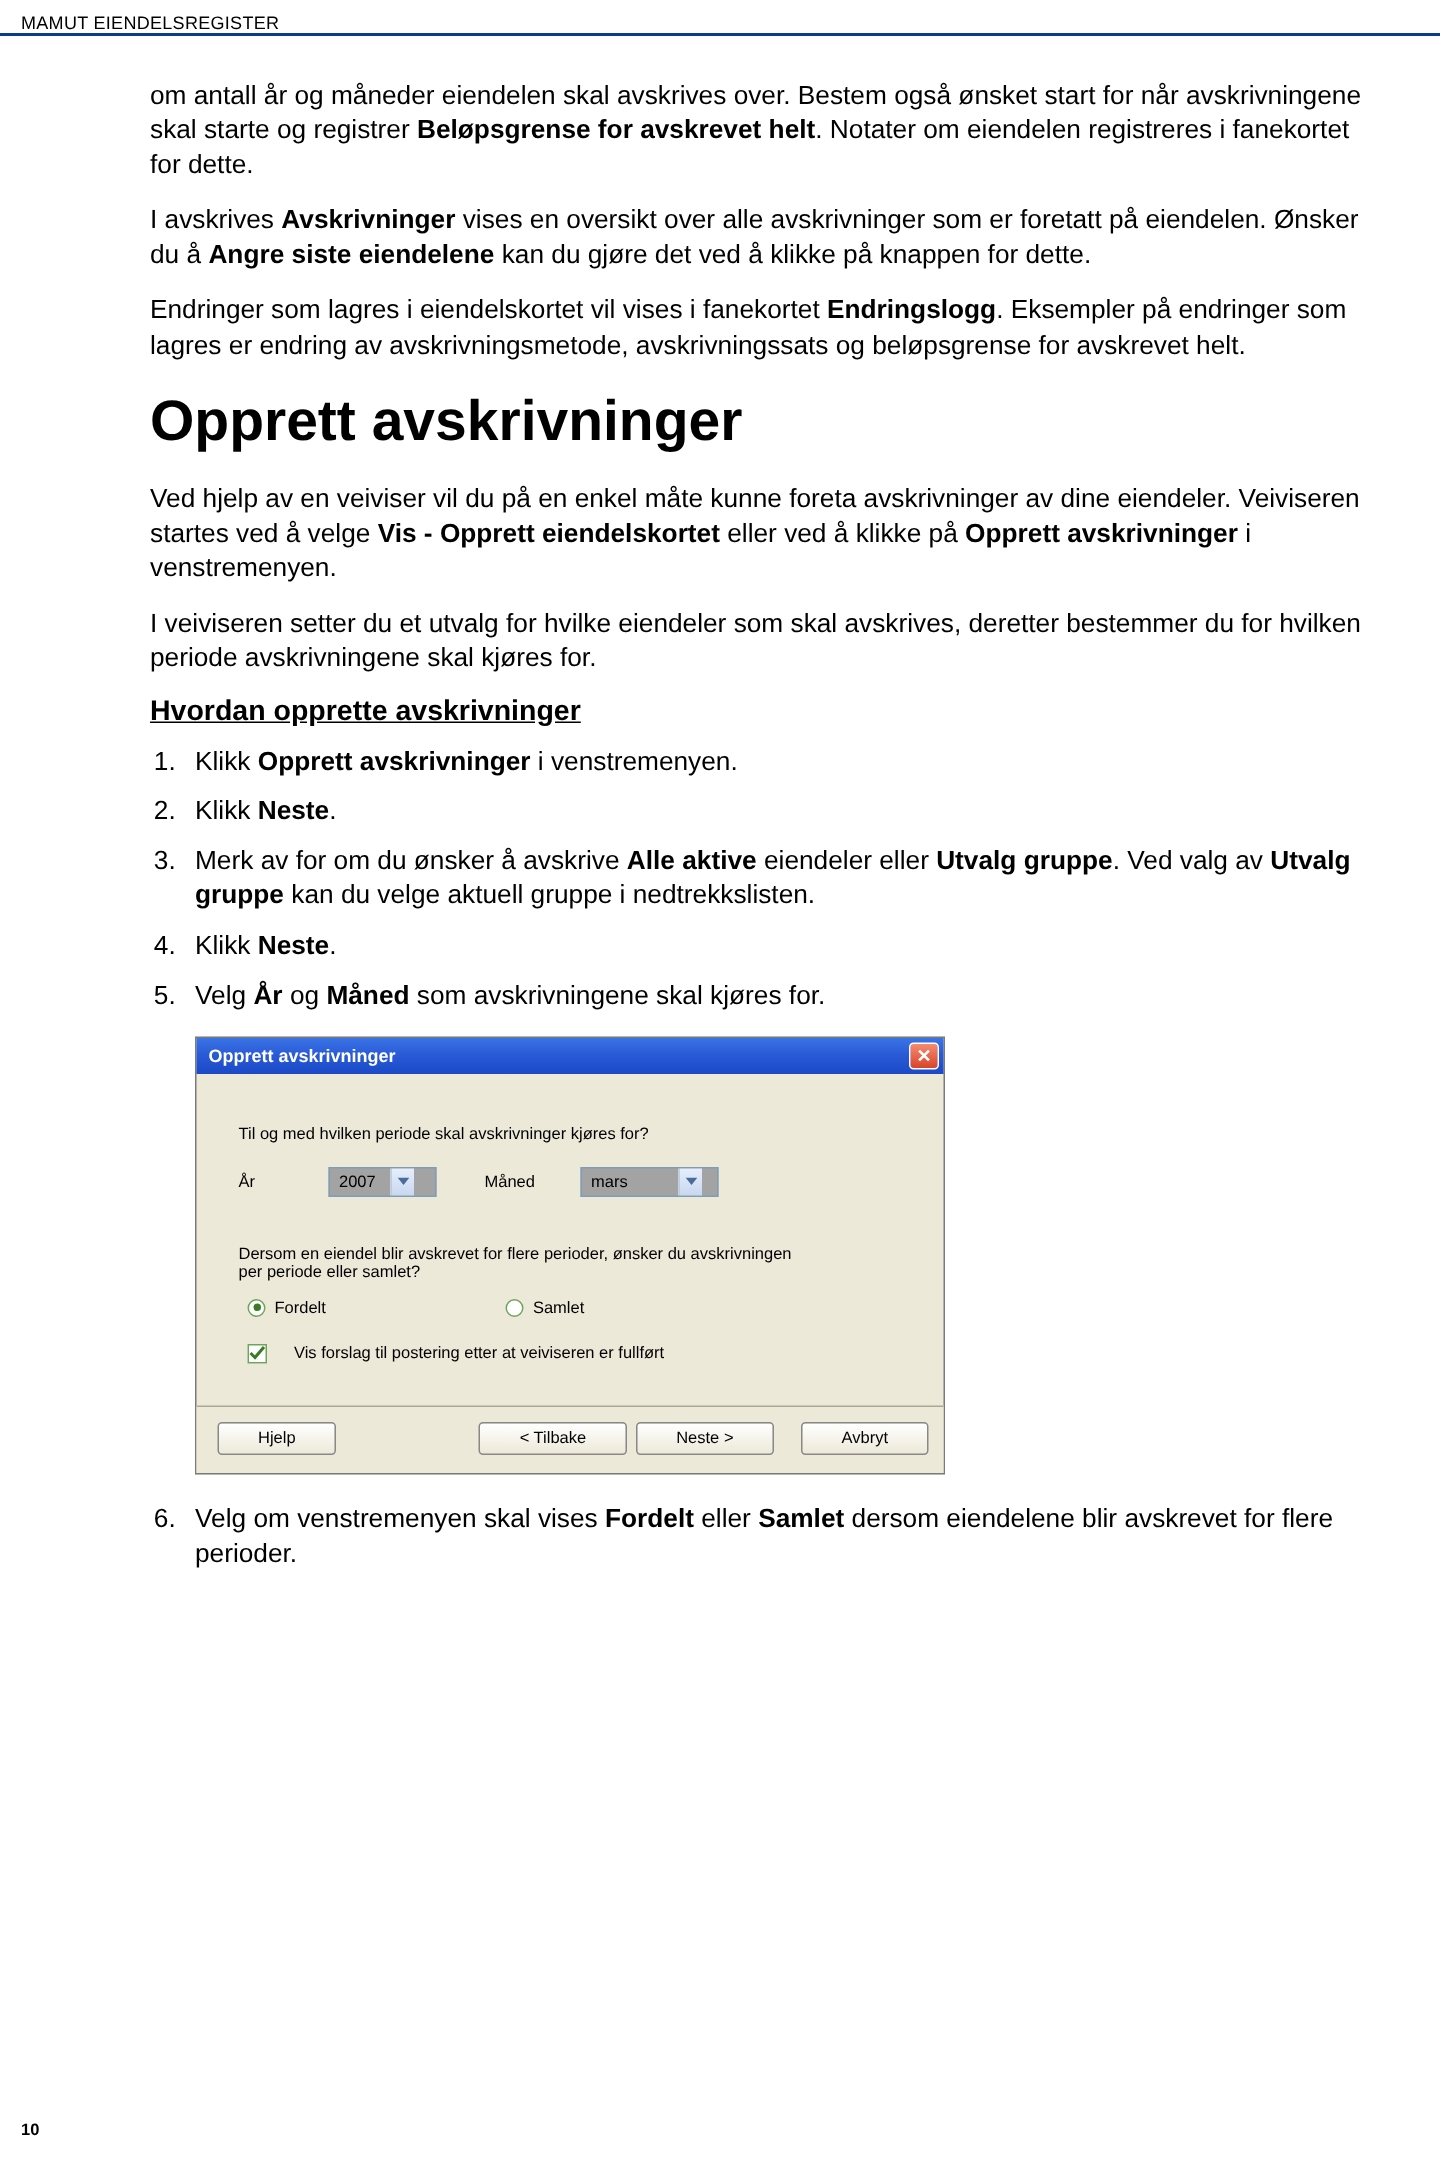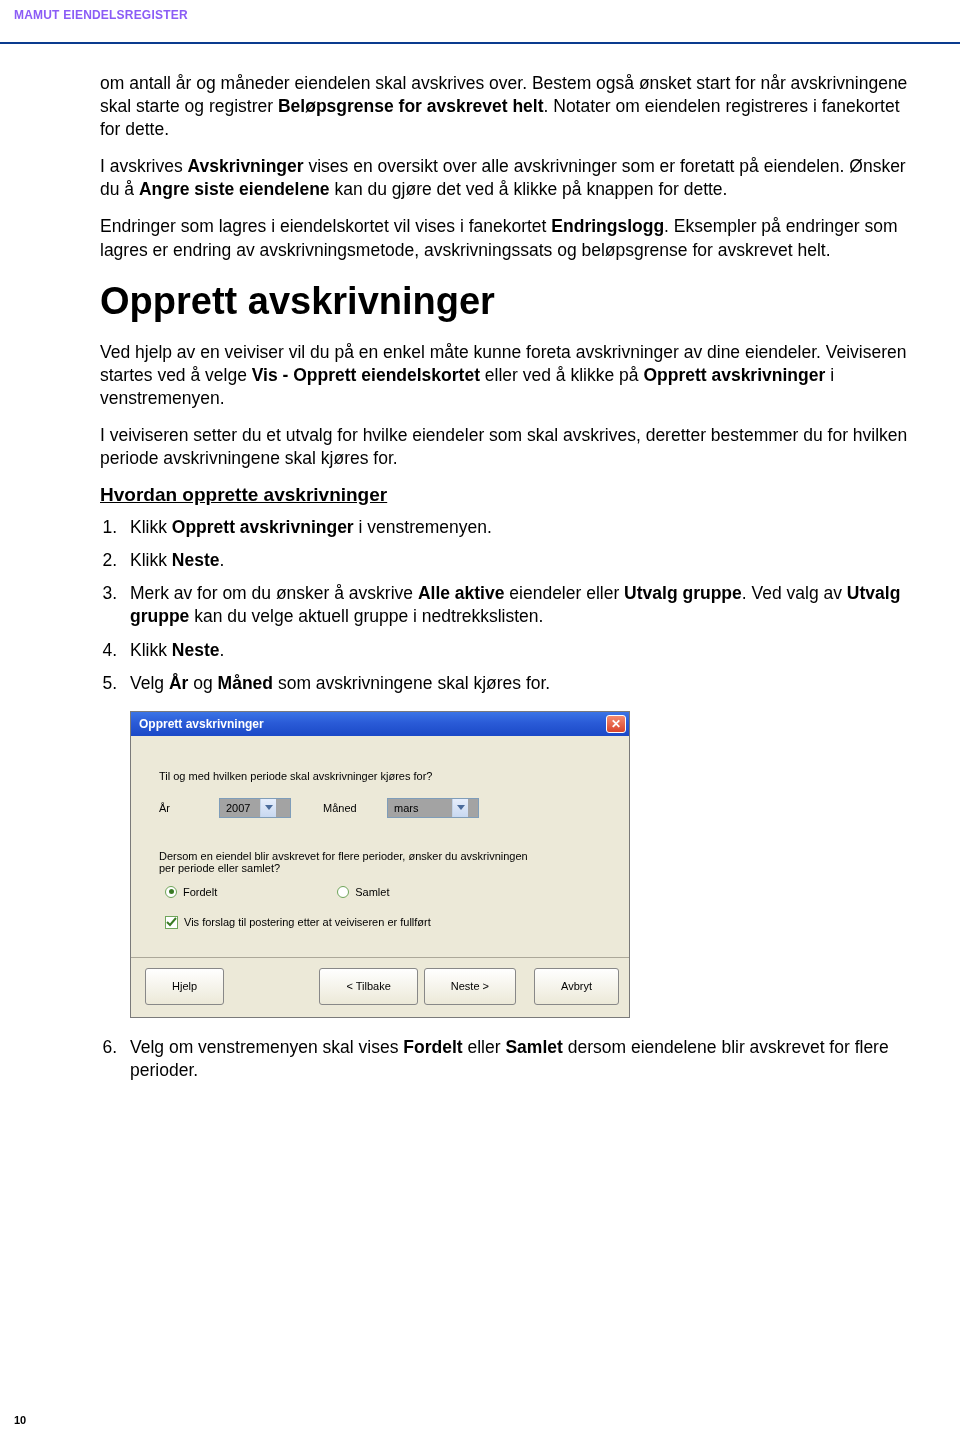--- a/index.html
+++ b/index.html
@@ -11,23 +11,23 @@
     width: 960px;
   }
   .page {
     width: 960px;
     min-height: 1448px;
     position: relative;
     padding: 0 0 40px 0;
   }
   .header-bar {
     font-size: 12px;
-    font-weight: bold;
-    color: #8b5cf6;
-    padding: 8px 0 20px 14px;
+    font-weight: normal;
+    color: #000000;
+    padding: 8px 0 0 14px;
     border-bottom: 2px solid #0a3b8e;
     margin-bottom: 28px;
     letter-spacing: 0.2px;
   }
   .content {
     padding: 0 50px 0 70px;
   }
   .inner {
     padding-left: 30px;
   }
@@ -157,37 +157,37 @@
     font-size: 11px;
   }
   .radio-circle {
     width: 12px; height: 12px; border-radius: 50%;
     border: 1px solid #6fa55a;
     display:flex; align-items:center; justify-content:center;
     background:#fff;
   }
   .radio-dot { width:5px; height:5px; border-radius:50%; background:#3a7a24; }
   .check-row {
-    display:flex; gap:6px; font-size:11px;
+    display:flex; gap:18px; font-size:11px;
     padding-left:6px;
   }
   .chk {
     width:13px; height:13px; border:1px solid #6fa55a; background:#fff;
     display:flex; align-items:center; justify-content:center;
   }
   .chk svg { display:block; }
   .btn-row {
     border-top: 1px solid #aca899;
     background:#ece9d8;
     padding: 10px 10px 12px 14px;
     display:flex;
     align-items:center;
   }
   .btn {
-    height:37px;
+    height:22px;
     min-width:72px;
     background: linear-gradient(#fff,#ece9d8);
     border:1px solid #888;
     border-radius:3px;
     font-size:11px;
     display:inline-flex;
     align-items:center;
     justify-content:center;
     padding: 0 26px;
   }

